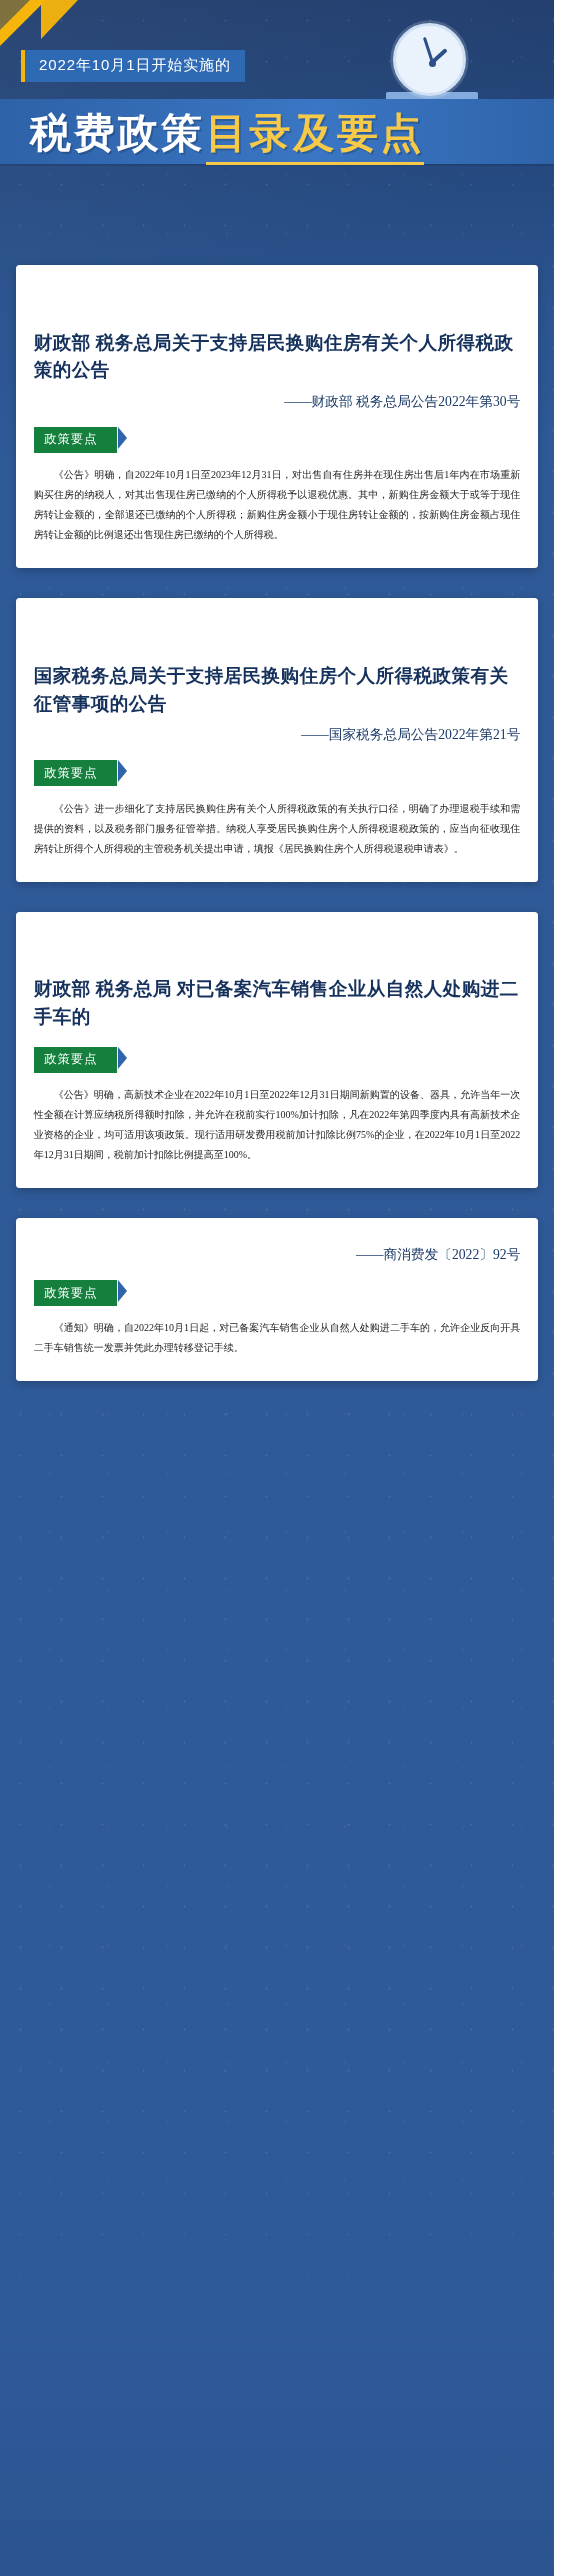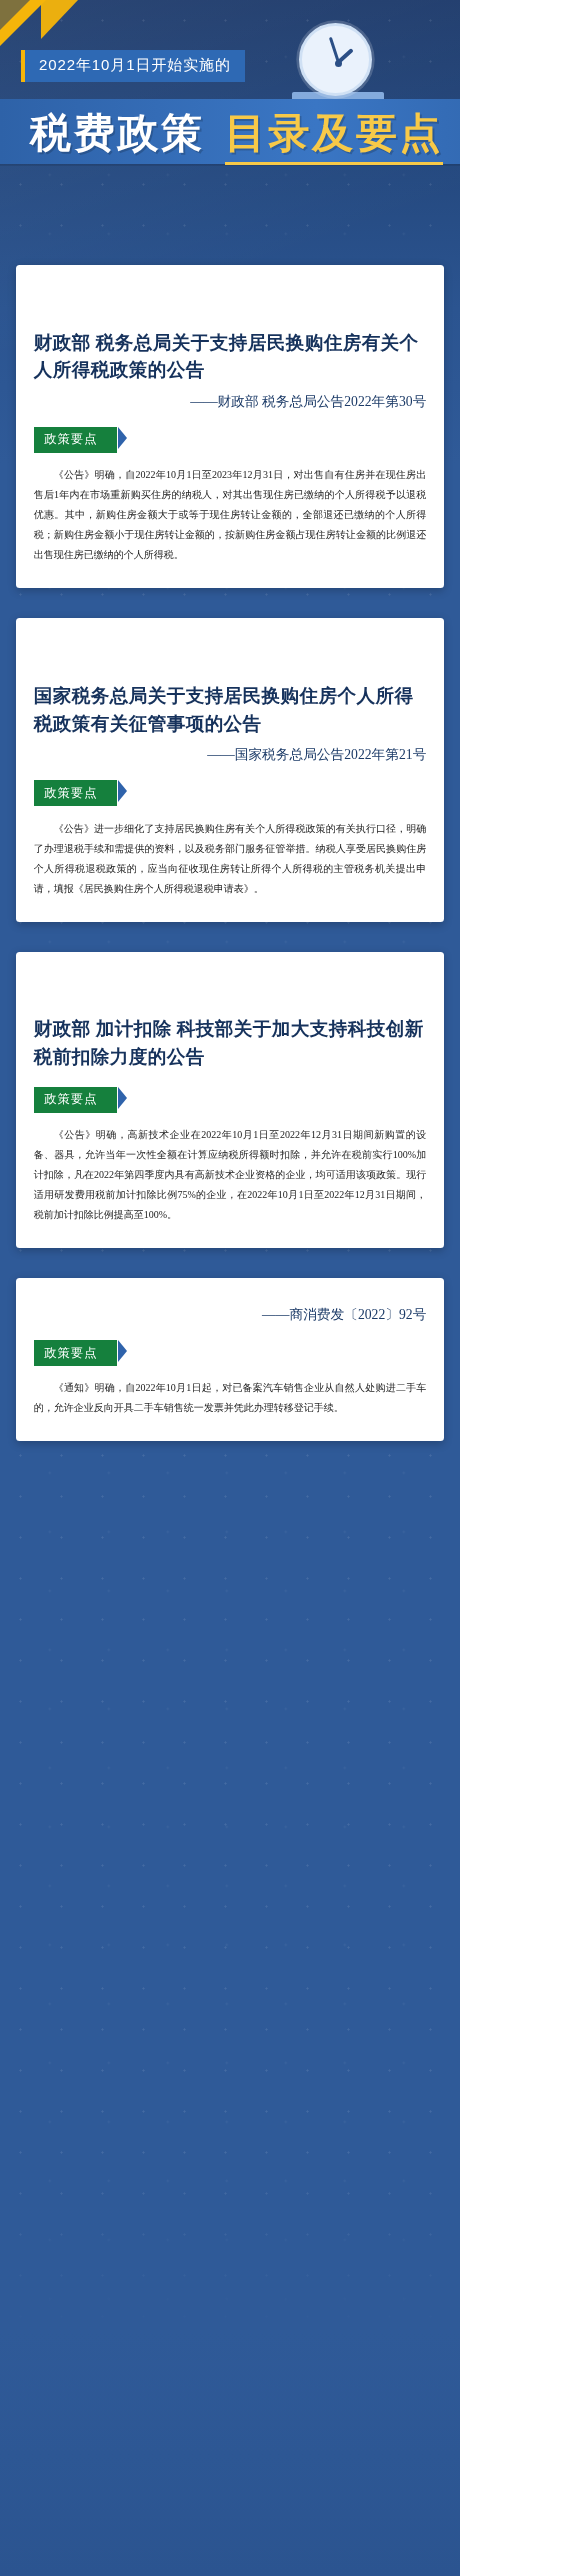--- a/index.html
+++ b/index.html
@@ -3,21 +3,21 @@
 <meta charset="utf-8">
 <style>
   * { box-sizing: border-box; margin: 0; padding: 0; }
   html, body {
     width: 575px;
     background: #ffffff;
     font-family: "Liberation Sans", "DejaVu Sans", sans-serif;
   }
   .page {
     position: relative;
-    width: 460px;
+    width: 554px;
     min-height: 2576px;
     background: linear-gradient(180deg, #1d3a6b 0%, #24487e 6%, #2b5490 12%, #2f5a98 18%, #2f5a98 100%);
     overflow: hidden;
   }
   
   .bg-dots {
     position: absolute; inset: 0;
     background-image:
       radial-gradient(circle, rgba(255,255,255,0.10) 0.9px, transparent 1.2px),
       radial-gradient(circle, rgba(255,255,255,0.06) 0.9px, transparent 1.2px);
@@ -93,21 +93,21 @@
     padding: 6.2px 14px 7px 14px;
     border-left: 4.4px solid #f5b50a;
   }
   .title-band {
     position: absolute; left: 0; top: 99px; width: 575px; height: 65px;
     background: linear-gradient(90deg, #2e62a8 0%, #3a76c4 55%, #2e62a8 100%);
     box-shadow: 0 1.8px 0 rgba(0,0,0,.12);
   }
   .title-row {
     position: absolute; left: 30px; top: 106px;
-    display: flex; align-items: baseline; gap: 20px;
+    display: flex; align-items: baseline; gap: 1px;
   }
   .title-main {
     color: #ffffff;
     font-size: 41px;
     font-weight: bold;
     letter-spacing: 2.7px;
     font-family: "Liberation Serif", "DejaVu Serif", serif;
     text-shadow: 1.8px 1.8px 0 rgba(0,0,0,.18);
   }
   .title-accent {
@@ -218,21 +218,21 @@
     </div>
 
     <div class="card">
       <div class="card-title">国家税务总局关于支持居民换购住房个人所得税政策有关征管事项的公告</div>
       <div class="card-source">——国家税务总局公告2022年第21号</div>
       <div class="tag">政策要点</div>
       <div class="card-body">《公告》进一步细化了支持居民换购住房有关个人所得税政策的有关执行口径，明确了办理退税手续和需提供的资料，以及税务部门服务征管举措。纳税人享受居民换购住房个人所得税退税政策的，应当向征收现住房转让所得个人所得税的主管税务机关提出申请，填报《居民换购住房个人所得税退税申请表》。</div>
     </div>
 
     <div class="card">
-      <div class="card-title">财政部 加计扣除 科技部关于加大支持科技创新税前扣除力度的公告</div>
+      <div class="card-title">财政部 税务总局 对已备案汽车销售企业从自然人处购进二手车的</div>
       <div class="tag">政策要点</div>
       <div class="card-body">《公告》明确，高新技术企业在2022年10月1日至2022年12月31日期间新购置的设备、器具，允许当年一次性全额在计算应纳税所得额时扣除，并允许在税前实行100%加计扣除，凡在2022年第四季度内具有高新技术企业资格的企业，均可适用该项政策。现行适用研发费用税前加计扣除比例75%的企业，在2022年10月1日至2022年12月31日期间，税前加计扣除比例提高至100%。</div>
     </div>
 
     <div class="card">
       <div class="card-source">——商消费发〔2022〕92号</div>
       <div class="tag">政策要点</div>
       <div class="card-body">《通知》明确，自2022年10月1日起，对已备案汽车销售企业从自然人处购进二手车的，允许企业反向开具二手车销售统一发票并凭此办理转移登记手续。</div>
     </div>
 

